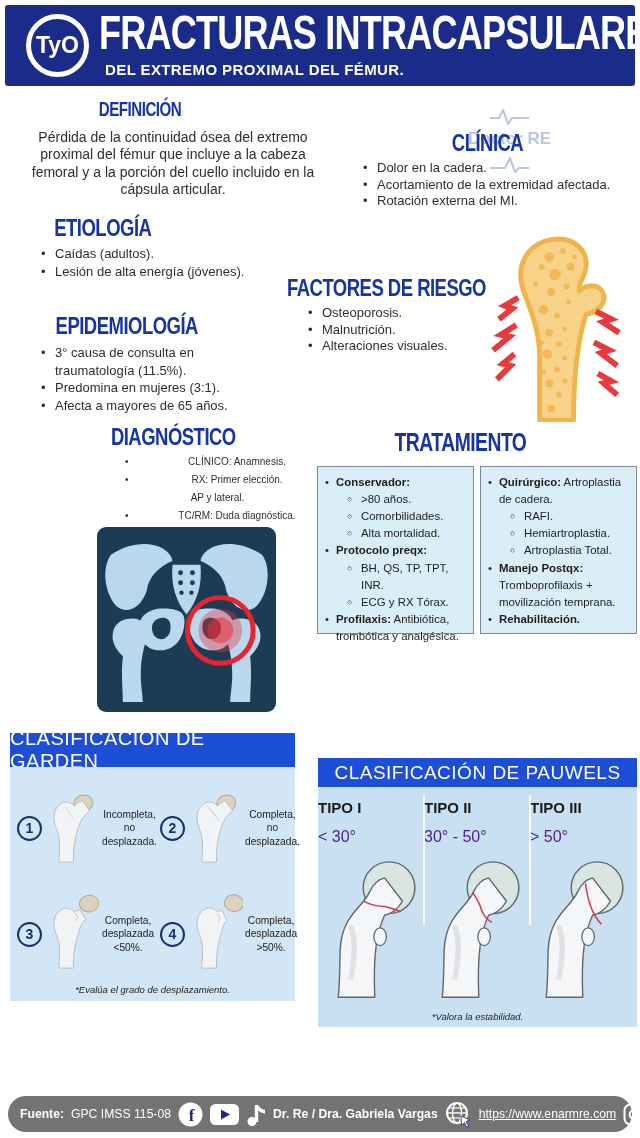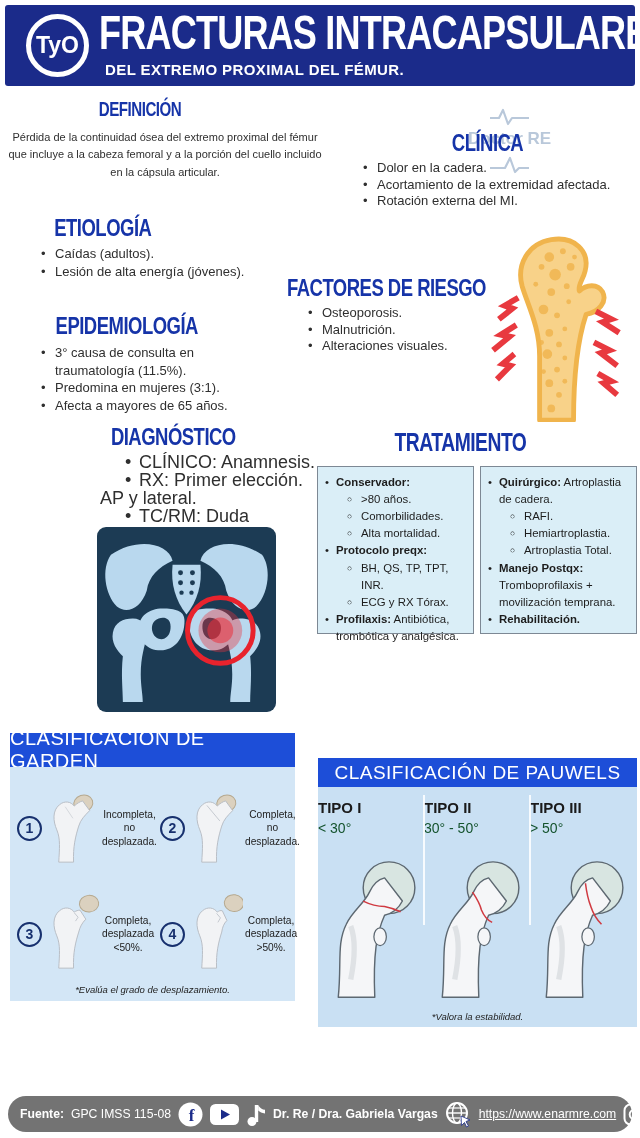--- a/index.html
+++ b/index.html
@@ -37,21 +37,21 @@
   
   .panelbar{background:#1d4ed8;color:#fff;font-weight:normal;display:flex;align-items:center;justify-content:center;letter-spacing:.5px;}
   .gpanel-body{background:#d3e6f6;position:relative;}
   .ppanel-body{background:#c9e0f3;position:relative;}
   .gcell{position:absolute;display:flex;align-items:center;}
   .gnum{width:25px;height:25px;border:2.5px solid #17306e;border-radius:50%;color:#17306e;font-weight:bold;font-size:14px;display:flex;align-items:center;justify-content:center;flex:0 0 auto;margin-left:7px;}
   .glabel{width:72px;font-size:10.2px;line-height:1.3;color:#222;text-align:center;margin-left:2px;}
   .fnote{position:absolute;width:100%;text-align:center;font-style:italic;font-size:9.5px;color:#222;}
   .ptype{position:absolute;width:106px;color:#1a1a1a;}
   .ptype .nm{font-weight:bold;font-size:15px;}
-  .ptype .ang{font-size:14px;margin-top:4px;color:#14532d;}
+  .ptype .ang{font-size:16px;margin-top:12px;color:#4c1d95;}
   .psep{position:absolute;width:1.5px;background:rgba(255,255,255,.85);}
 
   
   .pelvis{background:#1c3b54;border-radius:9px;}
 
   
   .foot{left:8px;top:1096px;width:624px;height:36px;background:#737373;border-radius:18px;display:flex;align-items:center;padding:0 12px;gap:7px;color:#fff;font-size:12.2px;white-space:nowrap;}
   .foot a{color:#fff;}
   .ficon{display:flex;align-items:center;}
 </style>
@@ -64,21 +64,21 @@
     <div class="abs logo">
       <span>TyO</span>
     </div>
     <div class="abs htitle">
       <span>FRACTURAS INTRACAPSULARES</span>
     </div>
     <div class="abs hsub">DEL EXTREMO PROXIMAL DEL FÉMUR.</div>
   </div>
 
   <div class="abs head" style="left:40px;top:99px;width:200px;font-size:18px;"><span>DEFINICIÓN</span></div>
-  <div class="abs txt" style="left:8px;top:129px;width:314px;font-size:11px;line-height:17.4px;text-align:center;">Pérdida de la continuidad ósea del extremo proximal del fémur que incluye a la cabeza femoral y a la porción del cuello incluido en la cápsula articular.</div>
+  <div class="abs txt" style="left:16px;top:129px;width:314px;font-size:14px;line-height:17.4px;text-align:center;">Pérdida de la continuidad ósea del extremo proximal del fémur que incluye a la cabeza femoral y a la porción del cuello incluido en la cápsula articular.</div>
 
   <div class="abs wm" style="left:468px;top:101px;">
     <span class="ficon">
       <svg width="42" height="26" viewBox="0 0 42 26">
           <polyline points="1,17 10,17 14,9 19,23 23,17 40,17" fill="none" stroke="#b9c8da" stroke-width="2.2" stroke-linejoin="round"></polyline>
         </svg>
     </span>
     <span>Doctor RE</span>
     <span class="ficon">
       <svg width="42" height="26" viewBox="0 0 42 26">
@@ -148,21 +148,21 @@
   </div>
 
   <div class="abs head" style="left:42px;top:313px;width:160px;font-size:22px;"><span>EPIDEMIOLOGÍA</span></div>
   <ul class="abs blist" style="left:38px;top:344px;width:208px;font-size:13px;line-height:17.5px;">
     <li>3° causa de consulta en traumatología (11.5%).</li>
     <li>Predomina en mujeres (3:1).</li>
     <li>Afecta a mayores de 65 años.</li>
   </ul>
 
   <div class="abs head" style="left:98px;top:424px;width:150px;font-size:22px;"><span>DIAGNÓSTICO</span></div>
-  <div class="abs txt" style="left:100px;top:453px;width:235px;font-size:18px;line-height:18px;">
+  <div class="abs txt" style="left:100px;top:453px;width:235px;font-size:10px;line-height:18px;text-align:center;">
     <ul class="blist" style="padding-left:22px;">
       <li>CLÍNICO: Anamnesis.</li>
       <li>RX: Primer elección.</li>
     </ul>
     <div>AP y lateral.</div>
     <ul class="blist" style="padding-left:22px;">
       <li>TC/RM: Duda diagnóstica.</li>
     </ul>
   </div>
 

